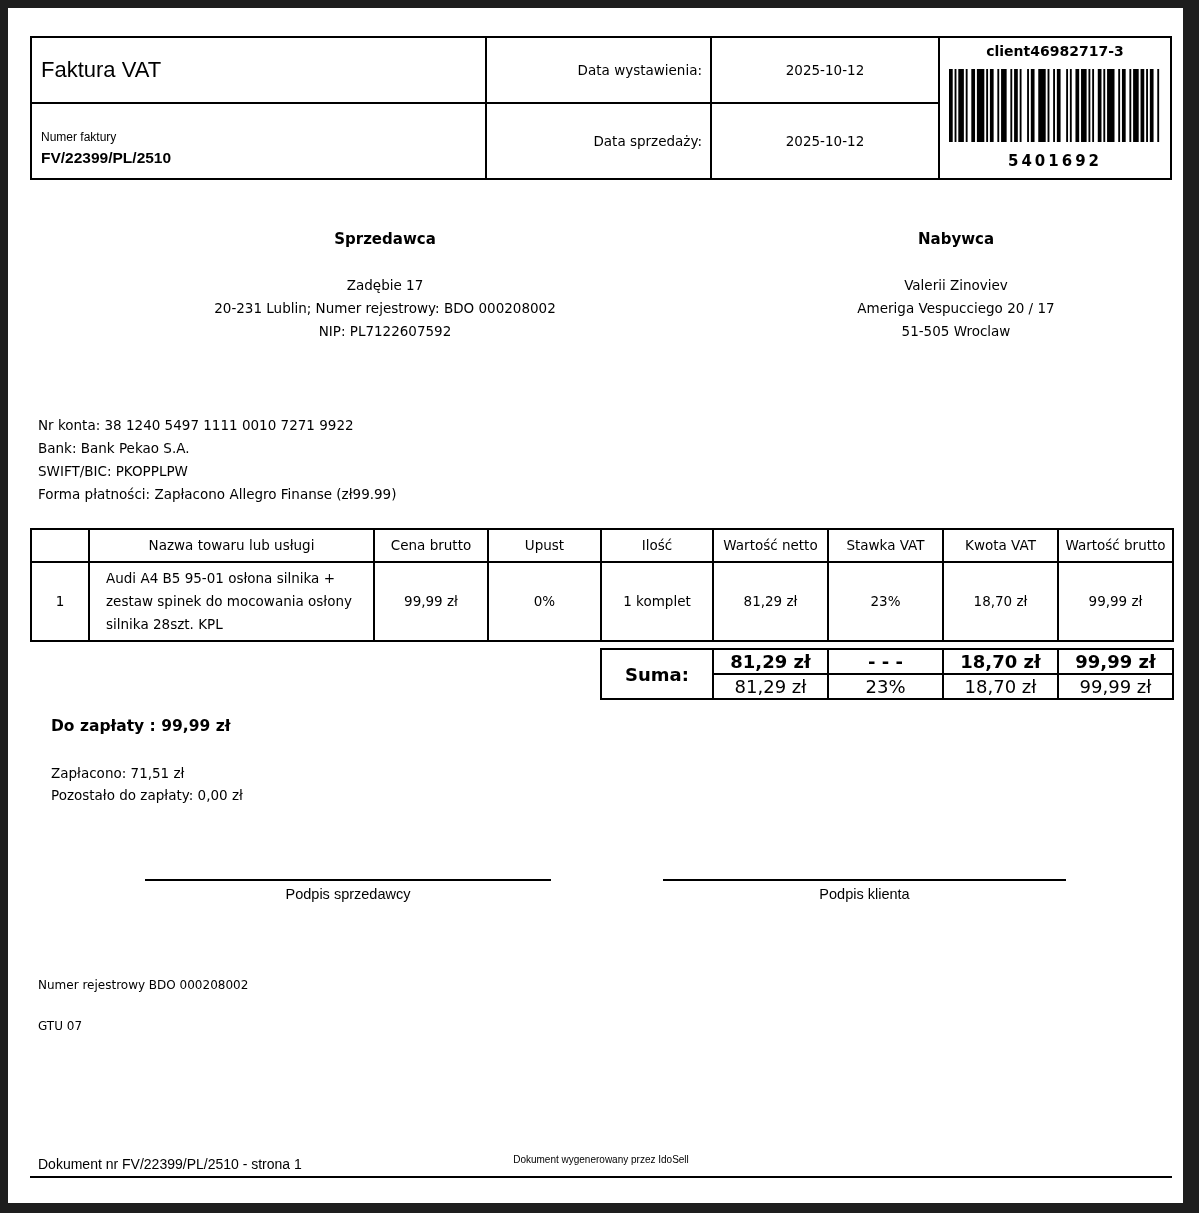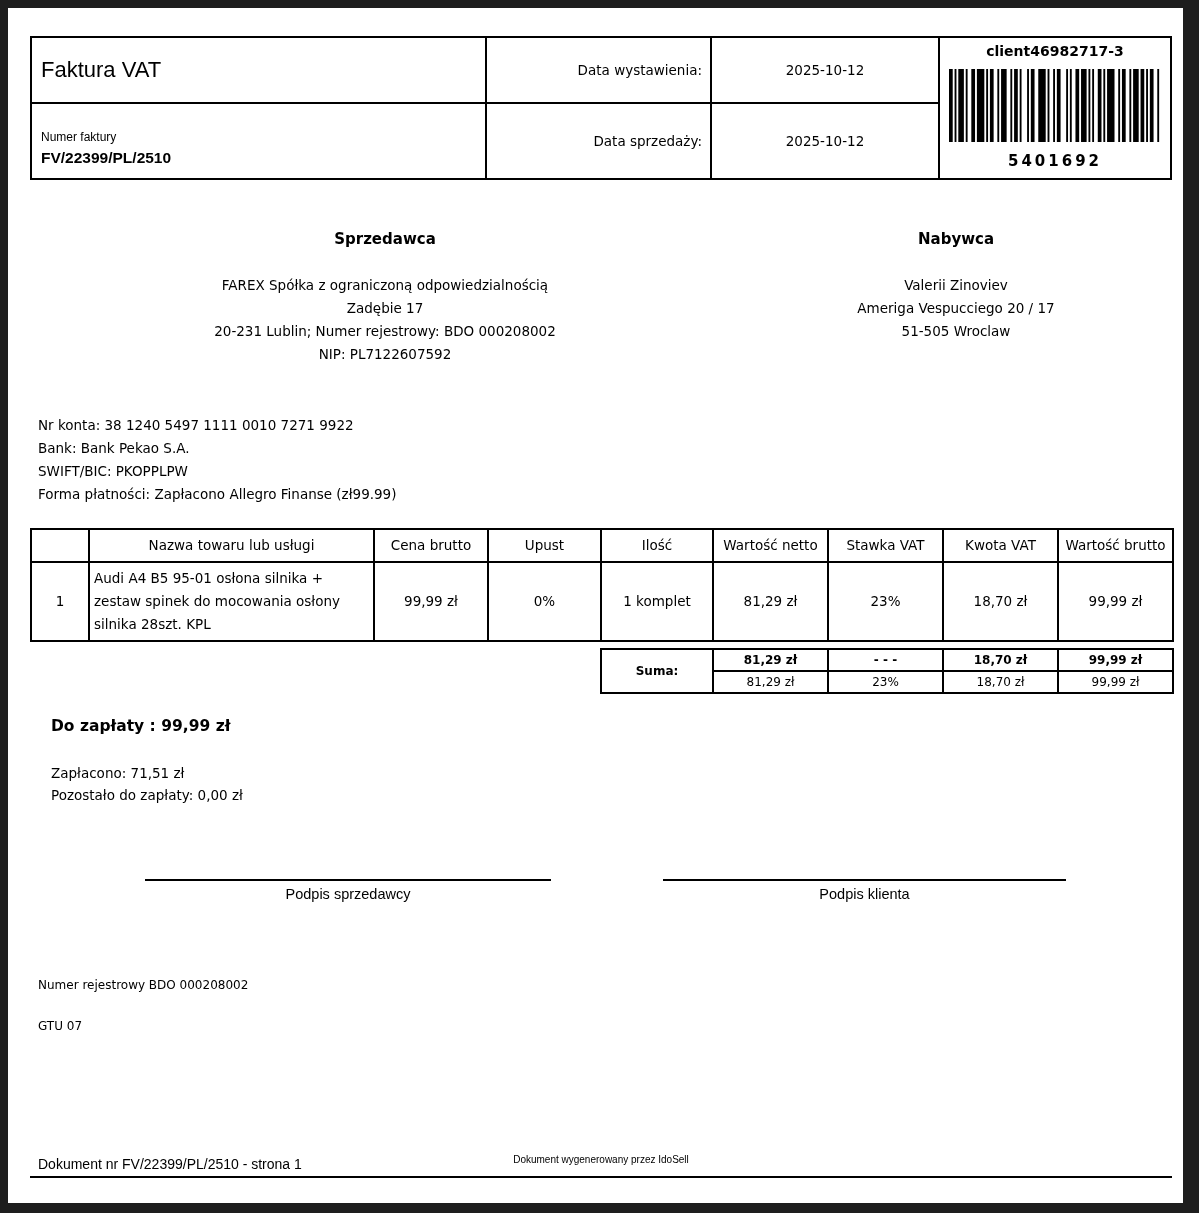--- a/index.html
+++ b/index.html
@@ -66,25 +66,25 @@
   .items-table{
     position:absolute;left:22px;top:520px;width:1142px;
     font-size:13.5px;table-layout:fixed;
   }
   .items-table th,.items-table td{
     border:2px solid #000;text-align:center;vertical-align:middle;
     font-weight:normal;line-height:1.45;padding:2px;box-sizing:border-box;
   }
   .items-table th{height:33px;}
   .items-table td{height:69px;}
-  .items-table td.desc{text-align:left;padding:4px 4px;line-height:23px;}
+  .items-table td.desc{text-align:left;padding:4px 16px;line-height:23px;}
   
   .summary-table{
     position:absolute;left:592px;top:640px;width:572px;
-    font-size:12px;table-layout:fixed;
+    font-size:18px;table-layout:fixed;
   }
   .summary-table td{
     border:2px solid #000;text-align:center;vertical-align:middle;
     height:22px;padding:1px 2px;box-sizing:border-box;
   }
   .summary-table .sum-label{font-weight:bold;}
   .summary-table tr.bold td{font-weight:bold;}
   
   .totals{position:absolute;left:43px;top:694px;margin-top:15px;}
   .totals .due{font-size:15.5px;font-weight:bold;line-height:18px;}
@@ -167,21 +167,20 @@
           <rect x="208.28" y="0" width="1.86" height="73" fill="#000"></rect>
         </svg>
       <div class="bc-num">5401692</div>
     </div>
   </div>
 
   <div class="parties">
     <div class="party party-left">
       <h3>Sprzedawca</h3>
       <div class="gap"></div>
-      <div class="line">FAREX Spółka z ograniczoną odpowiedzialnością</div>
       <div class="line">Zadębie 17</div>
       <div class="line">20-231 Lublin; Numer rejestrowy: BDO 000208002</div>
       <div class="line">NIP: PL7122607592</div>
     </div>
     <div class="party party-right">
       <h3>Nabywca</h3>
       <div class="gap"></div>
       <div class="line">Valerii Zinoviev</div>
       <div class="line">Ameriga Vespucciego 20 / 17</div>
       <div class="line">51-505 Wroclaw</div>

